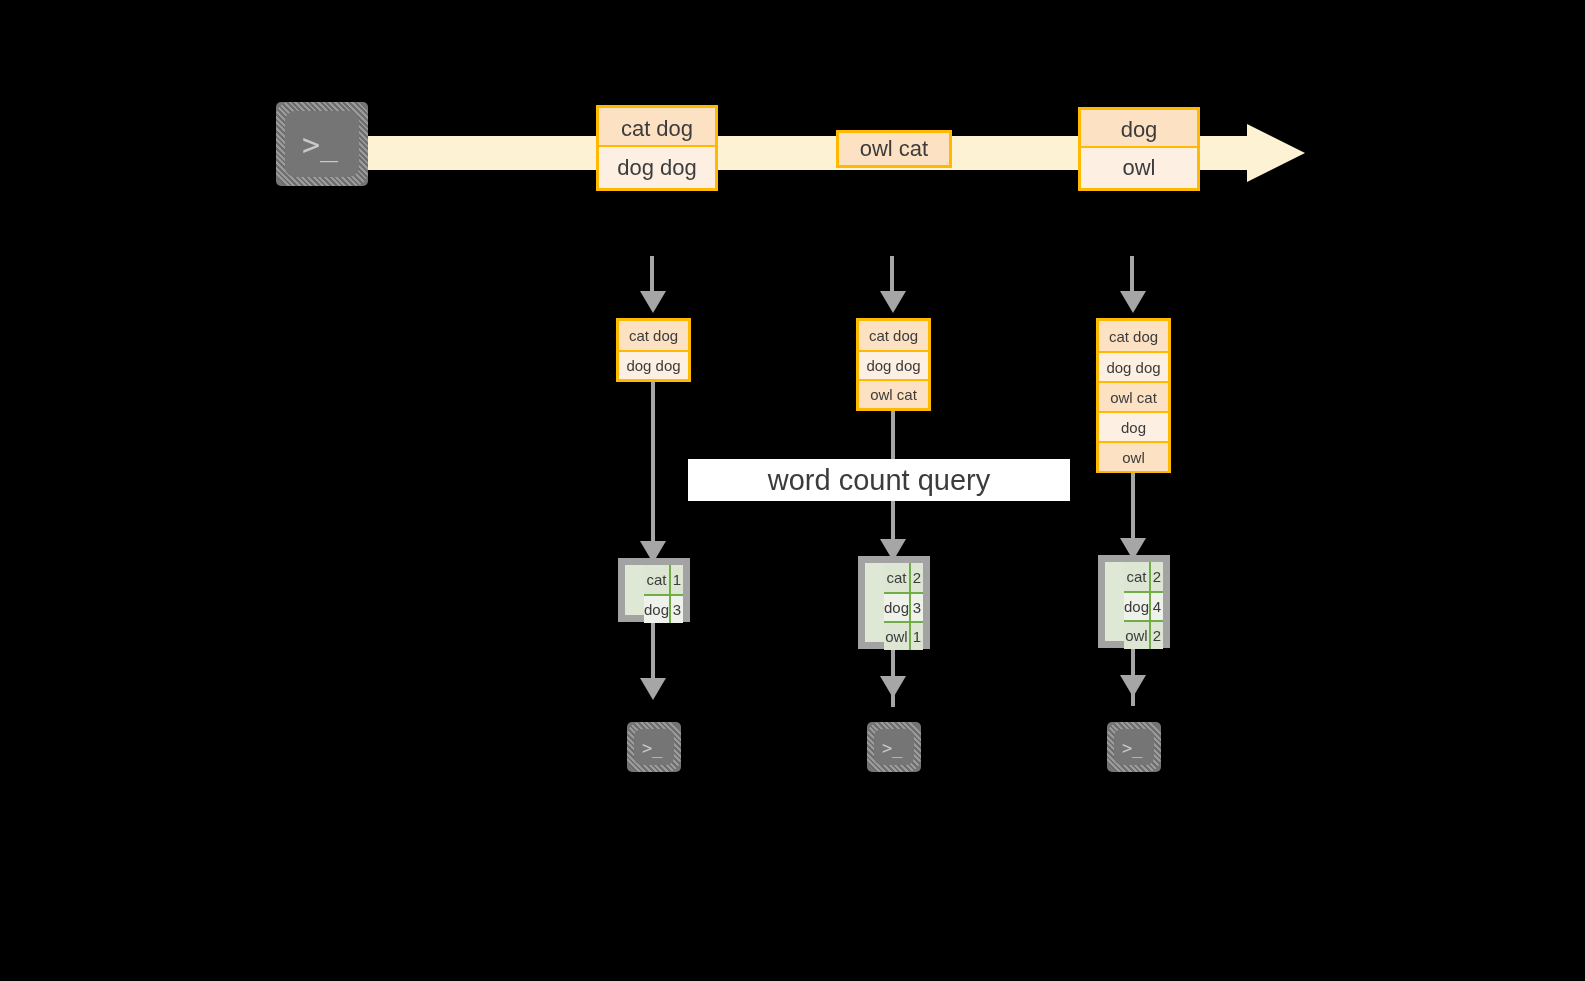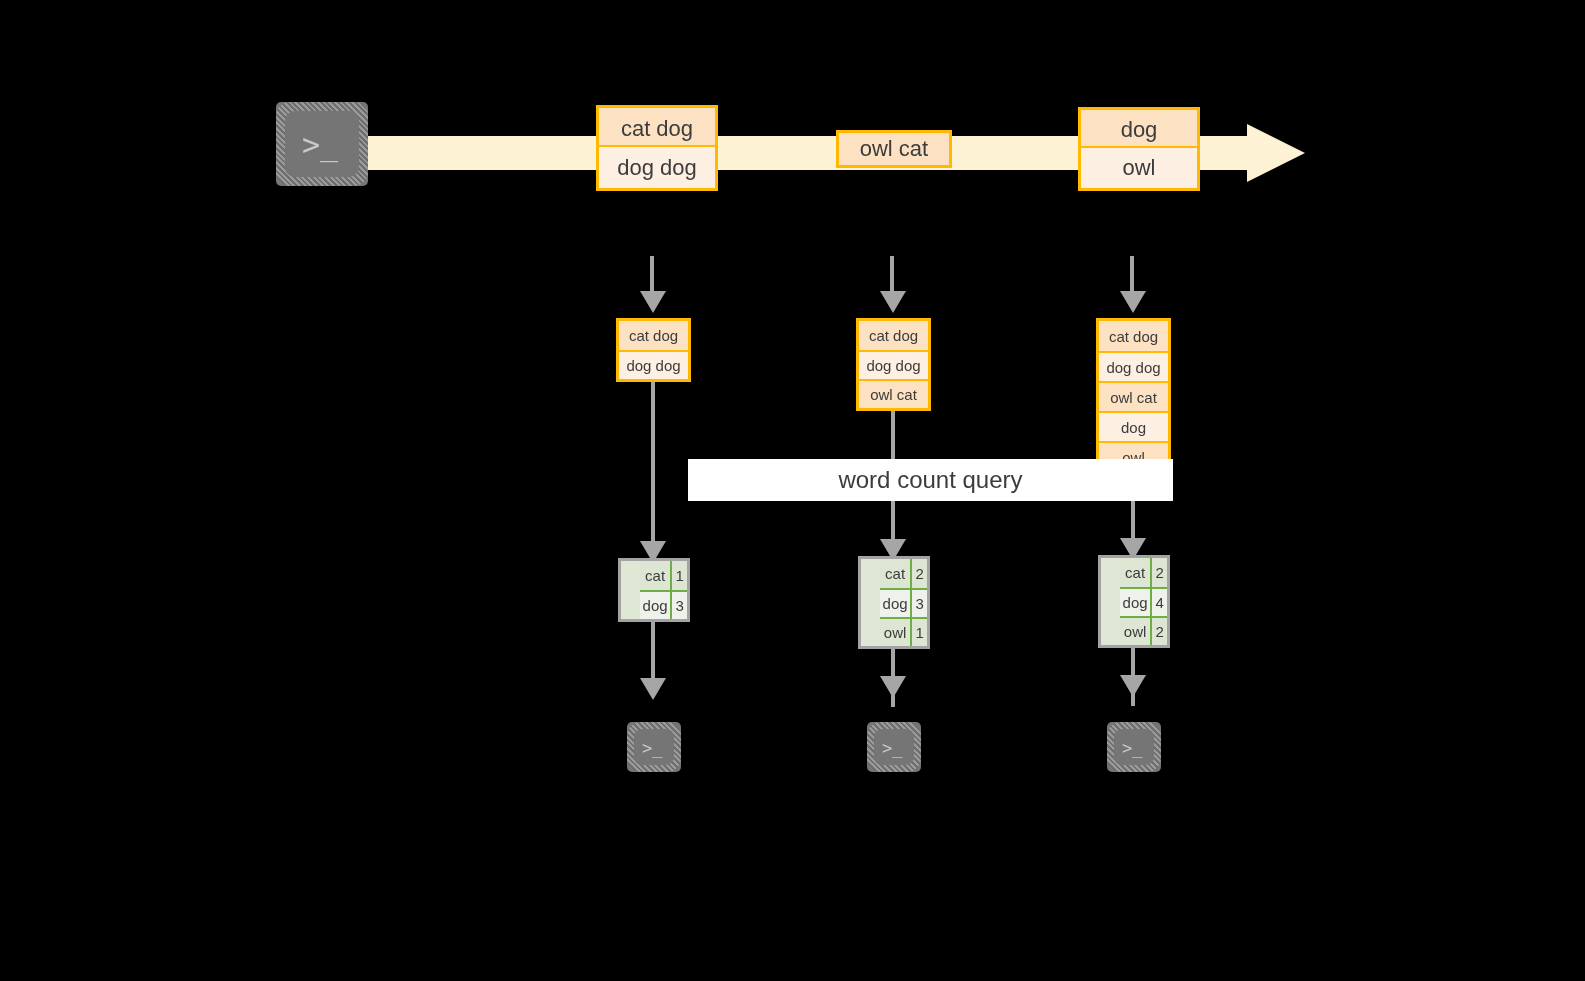--- a/index.html
+++ b/index.html
@@ -94,21 +94,21 @@
     align-items: center;
     justify-content: center;
     white-space: nowrap;
     box-sizing: border-box;
   }
   .buffer-row:first-child { border-top: none; }
   .buffer-row.light { background: #fdf0e3; }
 
   
   .result {
-    border: 3px solid #a3a3a3;
+    border: 7px solid #a3a3a3;
     z-index: 6;
     background: #dfe8d5;
     padding-left: 19px;
   }
   .result-row {
     display: flex;
     border-top: 2px solid #70ad47;
     box-sizing: border-box;
   }
   .result-row:first-child { border-top: none; }
@@ -279,17 +279,17 @@
 
   <div class="abs vline" style="left:1131px; top:648px; width:4px; height:58px;"></div>
   <div class="abs vhead" style="left:1120px; top:675px;"></div>
 
   <div class="abs terminal terminal-small" style="left:1098px; top:713px; width:72px; height:68px;">
     <div class="terminal-hatch"></div>
     <div class="terminal-inner" style="left:7px; top:7px; right:7px; bottom:7px;"></div>
     <div class="terminal-glyph" style="left:15px; top:18px; font-size:17px;">&gt;_</div>
   </div>
 
-  <div class="abs banner" style="left:688px; top:459px; width:485px; height:42px; font-size:24px;">
+  <div class="abs banner" style="left:688px; top:459px; width:382px; height:42px; font-size:29px;">
     <span>word count query</span>
   </div>
 
 </div>
 
 </body></html>

